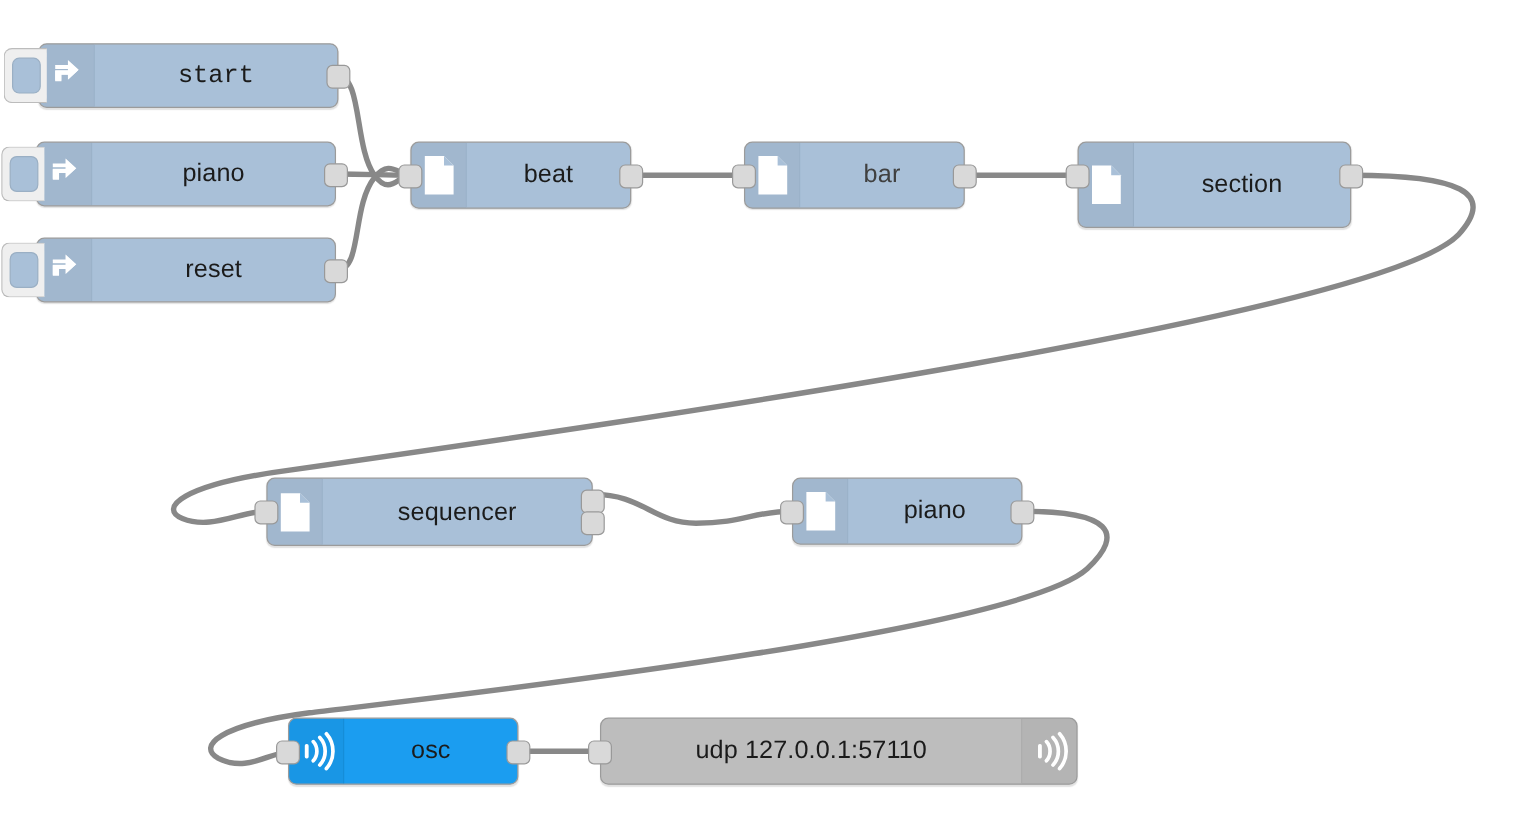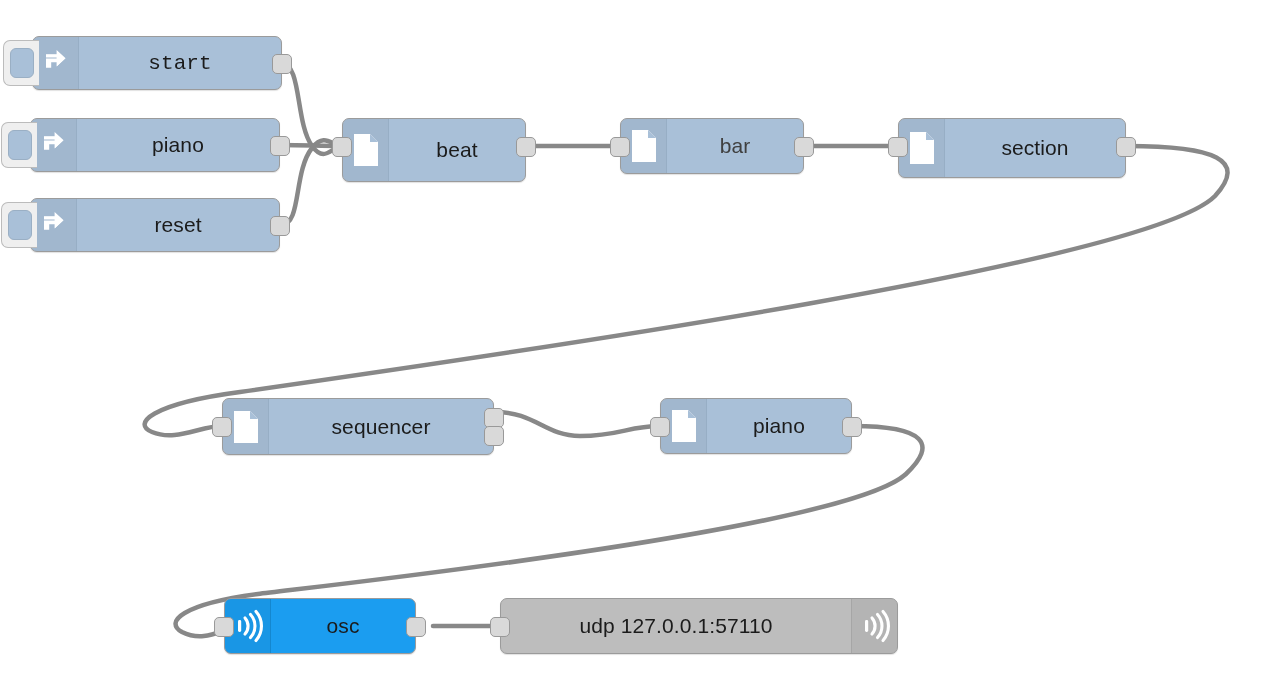--- a/index.html
+++ b/index.html
@@ -151,21 +151,21 @@
         </div>
         <div class="node-icon-cell">
           <svg class="ic" width="30" height="30" viewBox="0 0 30 30">
             <path fill="#ffffff" d="M5 7 h11 v-4 l8 7.5 -8 7.5 v-4 h-6 v5 h-5 v-8 h11 v-4 l-0.2 -0.15 h-10.8 z"></path>
             <path fill="#ffffff" d="M5 6.2 h10.6 v-4.2 l9 8.2 -9 8.2 v-4.2 h-5.4 v5.6 h-5.2 v-9.2 h10.6 v-1.2 h-10.6 z"></path>
           </svg>
         </div>
         <div class="node-label" style="color: rgb(27, 27, 27);">reset</div>
         <div class="port out" style="background: rgb(217, 217, 217); top: 17px;"></div>
       </div>
-      <div class="node node-function" style="left: 342px; top: 118px; width: 184px; height: 64px; background: rgb(169, 192, 216);">
+      <div class="node node-function" style="left: 342px; top: 118px; width: 184px; height: 56px; background: rgb(169, 192, 216);">
         <div class="node-icon-cell">
           <svg class="ic" width="28" height="34" viewBox="0 0 28 34">
             <path fill="#ffffff" d="M2 1 h16 l8 8 v24 h-24 z"></path>
             <path fill="#a9c0d8" d="M18 1 l8 8 h-8 z"></path>
           </svg>
         </div>
         <div class="node-label" style="color: rgb(27, 27, 27);">beat</div>
         <div class="port in" style="background: rgb(217, 217, 217); top: 18px;"></div>
         <div class="port out" style="background: rgb(217, 217, 217); top: 18px;"></div>
       </div>
@@ -173,21 +173,21 @@
         <div class="node-icon-cell">
           <svg class="ic" width="28" height="34" viewBox="0 0 28 34">
             <path fill="#ffffff" d="M2 1 h16 l8 8 v24 h-24 z"></path>
             <path fill="#a9c0d8" d="M18 1 l8 8 h-8 z"></path>
           </svg>
         </div>
         <div class="node-label" style="color: #404040;">bar</div>
         <div class="port in" style="background: rgb(217, 217, 217); top: 18px;"></div>
         <div class="port out" style="background: rgb(217, 217, 217); top: 18px;"></div>
       </div>
-      <div class="node node-function" style="left: 898px; top: 118px; width: 228px; height: 60px; background: rgb(169, 192, 216);">
+      <div class="node node-function" style="left: 898px; top: 118px; width: 228px; height: 72px; background: rgb(169, 192, 216);">
         <div class="node-icon-cell">
           <svg class="ic" width="28" height="34" viewBox="0 0 28 34">
             <path fill="#ffffff" d="M2 1 h16 l8 8 v24 h-24 z"></path>
             <path fill="#a9c0d8" d="M18 1 l8 8 h-8 z"></path>
           </svg>
         </div>
         <div class="node-label" style="color: rgb(27, 27, 27);">section</div>
         <div class="port in" style="background: rgb(217, 217, 217); top: 18px;"></div>
         <div class="port out" style="background: rgb(217, 217, 217); top: 18px;"></div>
       </div>
@@ -207,21 +207,21 @@
         <div class="node-icon-cell">
           <svg class="ic" width="28" height="34" viewBox="0 0 28 34">
             <path fill="#ffffff" d="M2 1 h16 l8 8 v24 h-24 z"></path>
             <path fill="#a9c0d8" d="M18 1 l8 8 h-8 z"></path>
           </svg>
         </div>
         <div class="node-label" style="color: rgb(27, 27, 27);">piano</div>
         <div class="port in" style="background: rgb(217, 217, 217); top: 18px;"></div>
         <div class="port out" style="background: rgb(217, 217, 217); top: 18px;"></div>
       </div>
-      <div class="node node-osc" style="left: 224px; top: 598px; width: 192px; height: 56px; background: rgb(27, 157, 240);">
+      <div class="node node-osc" style="left: 240px; top: 598px; width: 192px; height: 56px; background: rgb(27, 157, 240);">
         <div class="node-icon-cell" style="border-right: 1px solid rgb(20, 135, 207);">
           <svg class="ic" width="32" height="34" viewBox="0 0 32 34">
             <rect x="6" y="11" width="3.2" height="12" rx="1.4" fill="#ffffff"></rect>
             <path d="M13 9 a12 12 0 0 1 0 16" stroke="#ffffff" stroke-width="3.1" fill="none" stroke-linecap="round"></path>
             <path d="M18.5 5.5 a17 17 0 0 1 0 23" stroke="#ffffff" stroke-width="3.1" fill="none" stroke-linecap="round"></path>
             <path d="M24 2.5 a22 22 0 0 1 0 29" stroke="#ffffff" stroke-width="3.1" fill="none" stroke-linecap="round"></path>
           </svg>
         </div>
         <div class="node-label" style="color: rgb(27, 27, 27);">osc</div>
         <div class="port in" style="background: rgb(217, 217, 217); top: 18px;"></div>

